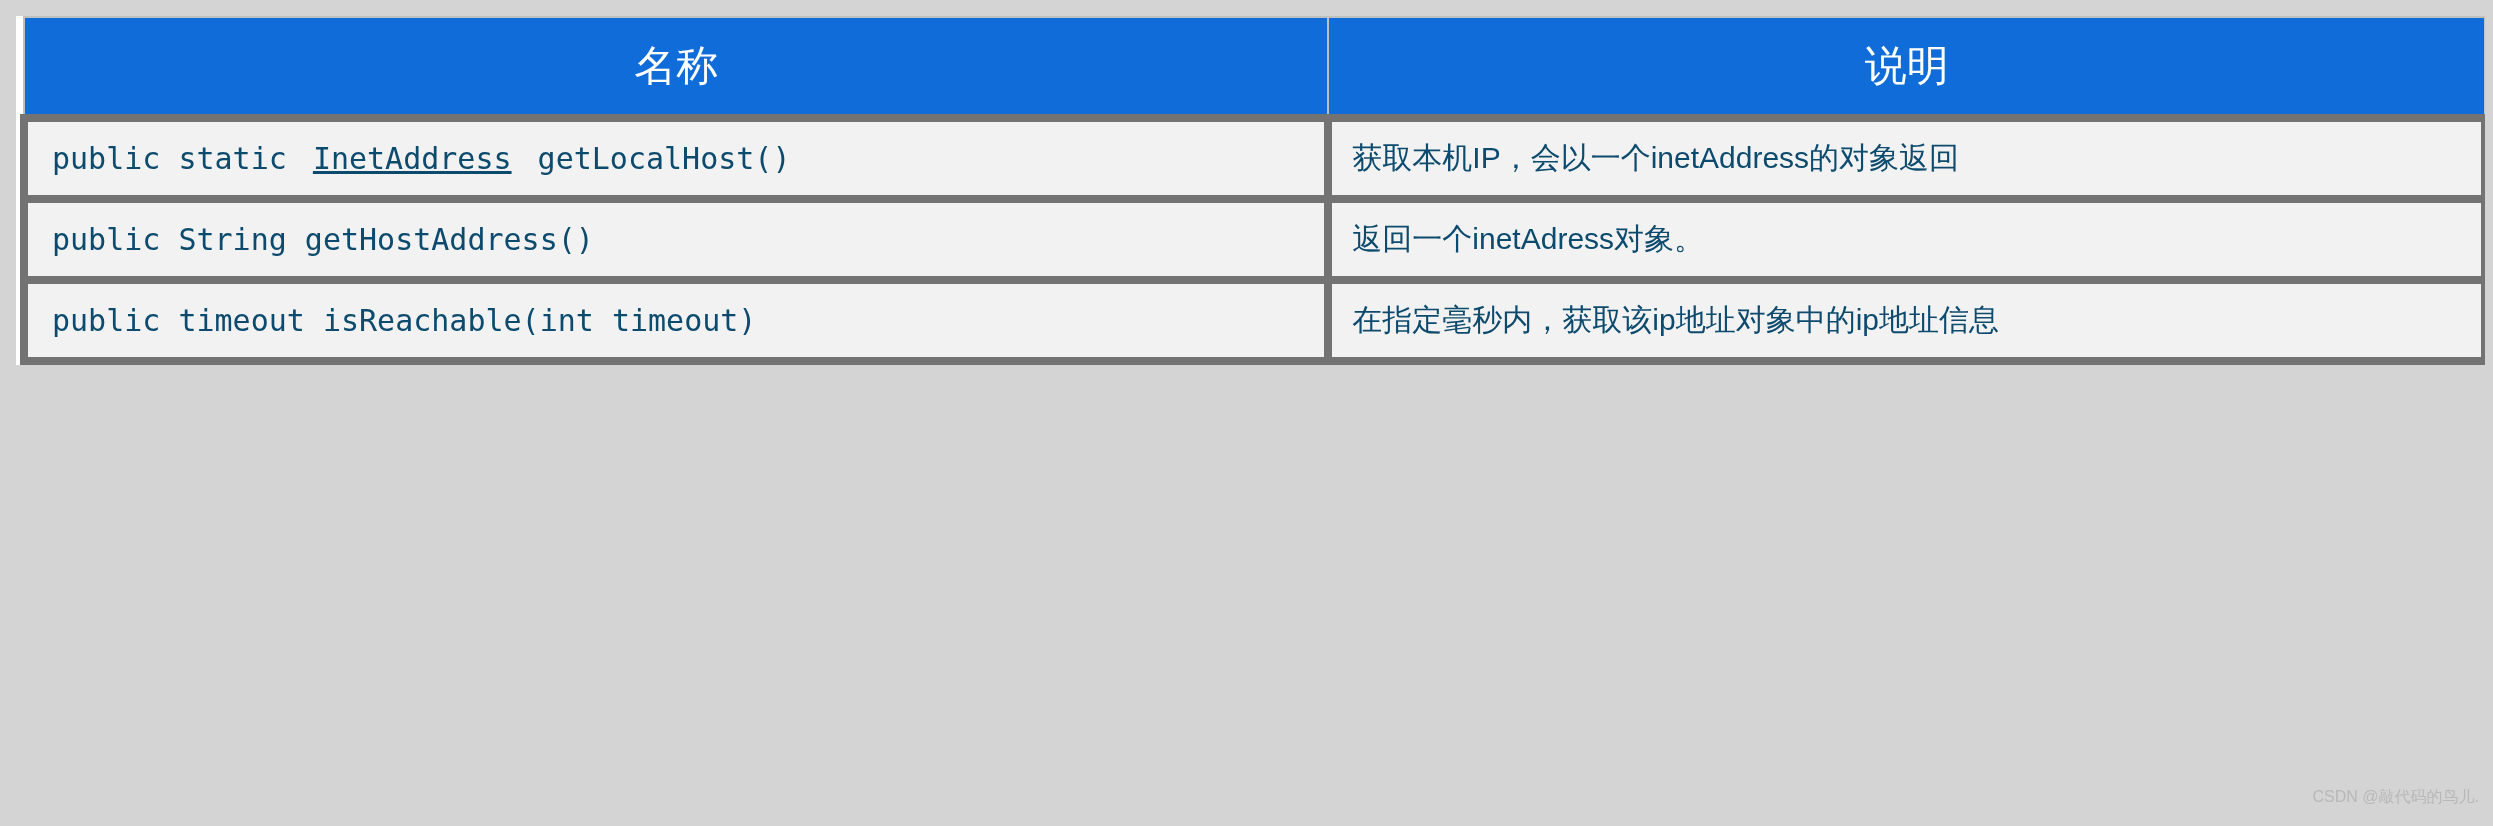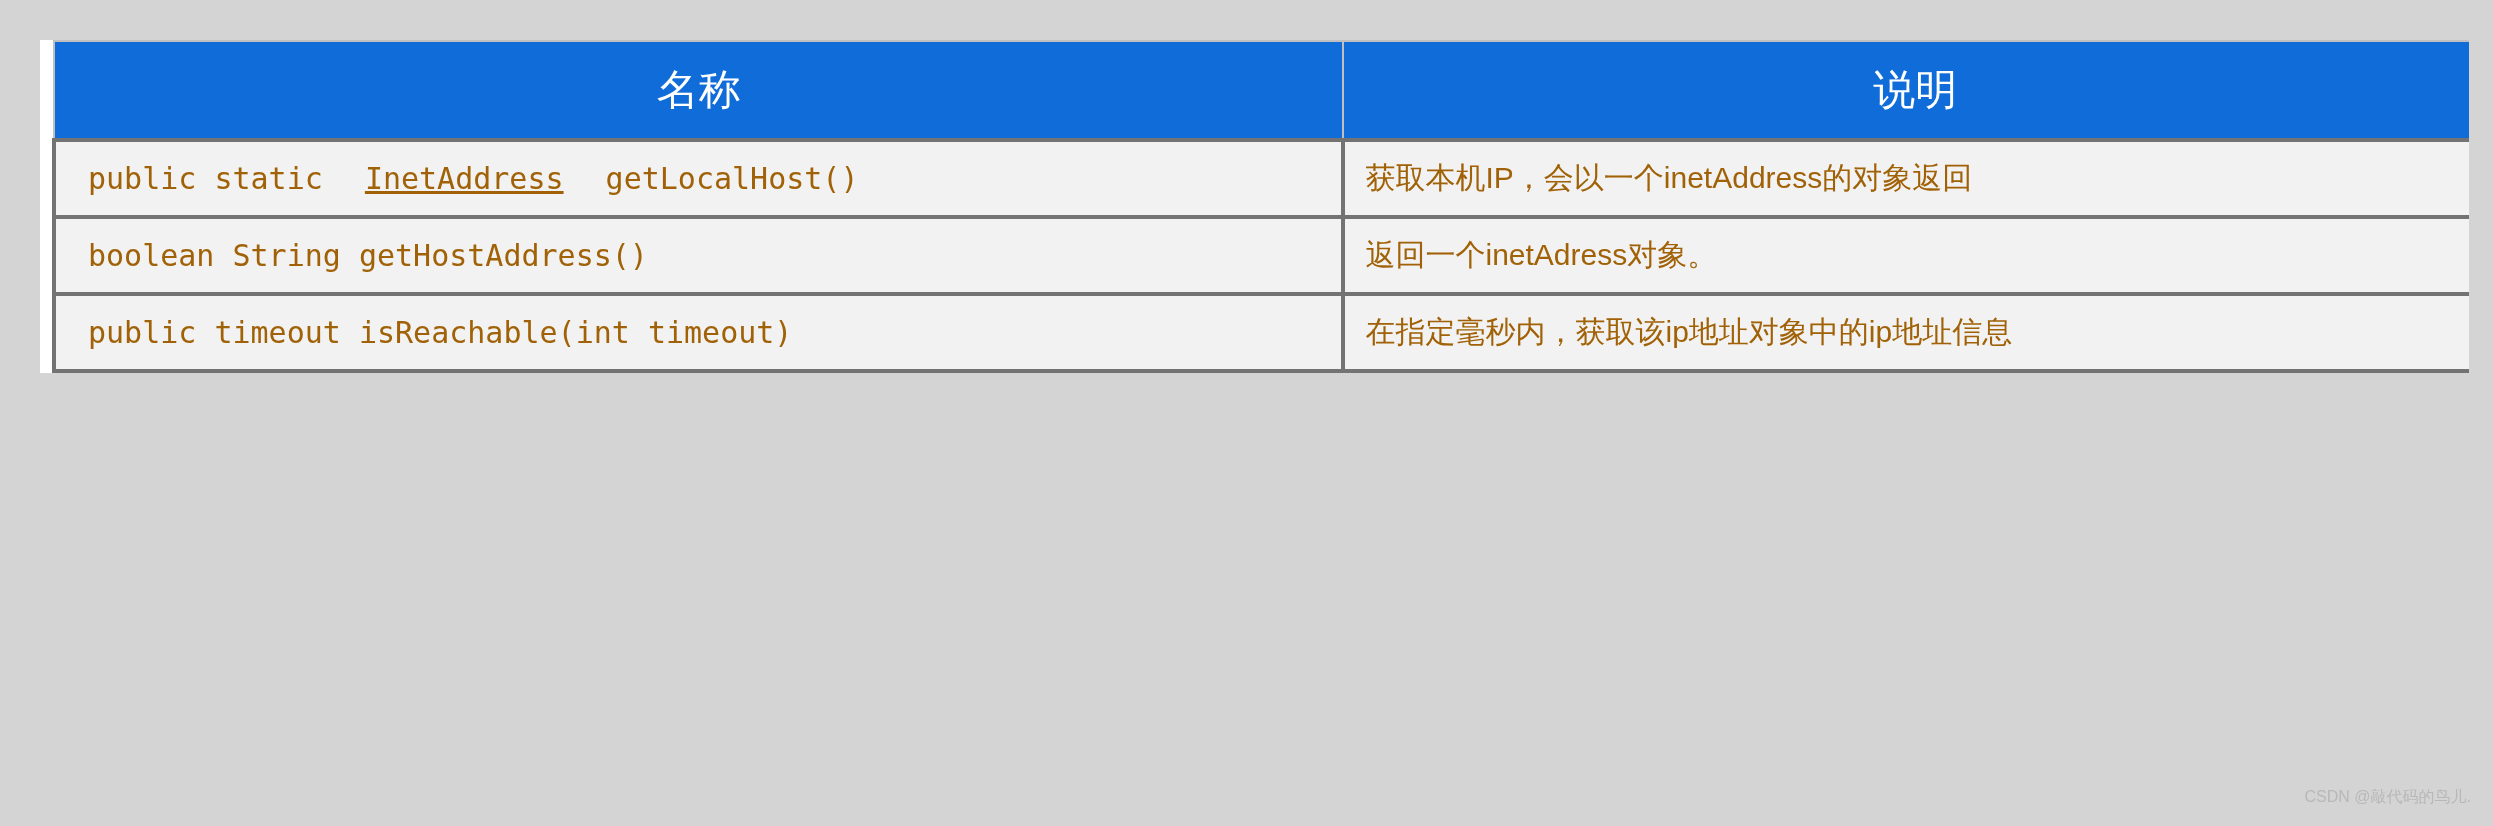--- a/index.html
+++ b/index.html
@@ -1,16 +1,16 @@
 <!DOCTYPE html>
 <html><head>
   <meta charset="utf-8">
   <style>
     * {
-      margin: 12px;
+      margin: 4px;
       padding: 0;
       box-sizing: border-box;
     }
     body {
       font-family: "Microsoft YaHei", "PingFang SC", sans-serif;
       background: #d4d4d4;
       padding: 4px;
     }
     .table-container {
       width: 100%;
@@ -27,41 +27,41 @@
       font-size: 42px;
       font-weight: 400;
       padding: 20px 10px;
       text-align: center;
       border: 2px solid #c0c0c0;
       border-top: 2px solid #c0c0c0;
     }
     td {
       background: #f2f2f2;
       font-size: 30px;
-      color: #a16207;
+      color: #0c4a6e;
       padding: 16px 20px;
-      border: 4px solid #737373;
+      border: 8px solid #737373;
       vertical-align: middle;
     }
     .col-name {
       width: 53%;
     }
     .col-desc {
       width: 47%;
     }
     .code {
       font-family: "Consolas", "Monaco", monospace;
       font-size: 30px;
     }
     .underline {
       text-decoration: underline;
     }
     .watermark {
       position: fixed;
-      bottom: 6px;
+      bottom: 14px;
       right: 10px;
       font-size: 16px;
       color: #b8b8b8;
       font-family: "Microsoft YaHei", sans-serif;
     }
   </style>
 </head>
 <body>
 
 <div class="table-container">
@@ -78,21 +78,21 @@
     </thead>
     <tbody>
       <tr>
         <td>
           <span class="code">public static </span><span class="code underline">InetAddress</span><span class="code"> getLocalHost()</span>
         </td>
         <td>获取本机IP，会以一个inetAddress的对象返回</td>
       </tr>
       <tr>
         <td>
-          <span class="code">boolean String getHostAddress()</span>
+          <span class="code">public String getHostAddress()</span>
         </td>
         <td>返回一个inetAdress对象。</td>
       </tr>
       <tr>
         <td>
           <span class="code">public timeout isReachable(int timeout)</span>
         </td>
         <td>在指定毫秒内，获取该ip地址对象中的ip地址信息</td>
       </tr>
     </tbody>

